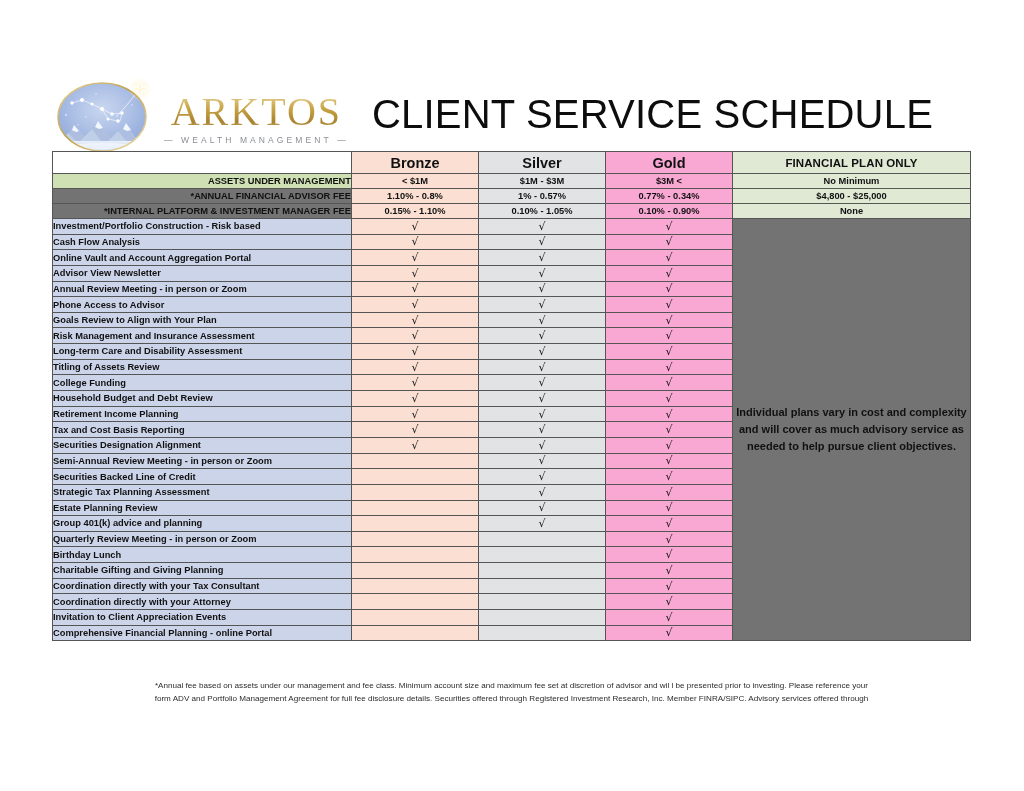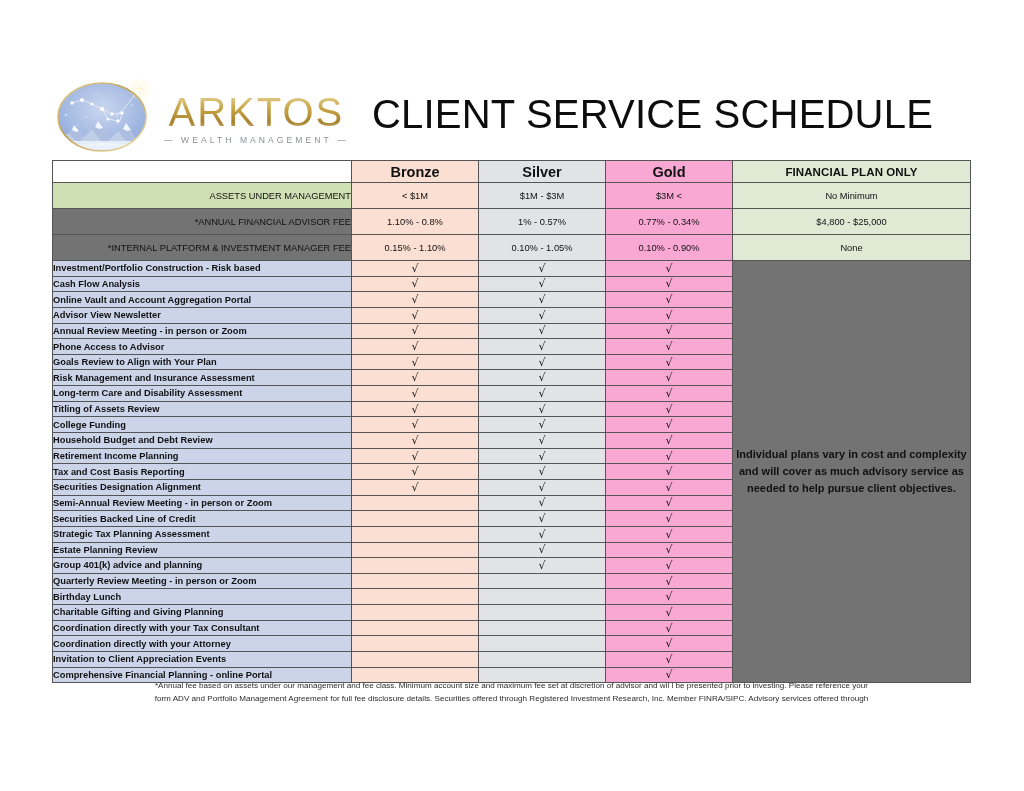--- a/index.html
+++ b/index.html
@@ -27,21 +27,21 @@
     display: flex; align-items: center; gap: 8px;
     flex: 0 0 auto;
   }
   #logo-mark { width: 104px; height: 78px; flex: 0 0 auto; }
   #logo-words {
     display: flex; flex-direction: column;
     align-items: center; justify-content: center;
     padding-top: 4px;
   }
   #logo-wordmark {
-    font-family: Liberation Sans, sans-serif;
+    font-family: Liberation Serif, serif;
     font-size: 40px; letter-spacing: 2px; line-height: 1;
     background: linear-gradient(180deg,#e9d9a4 0%, #c9a646 40%, #a8832f 75%, #d8c083 100%);
     -webkit-background-clip: text; background-clip: text;
     color: #b9933c;
     -webkit-text-fill-color: transparent;
     font-weight: 400;
   }
   #logo-tagline {
     font-size: 8.5px; letter-spacing: 3.1px;
     color: #8b8e93; margin-top: 3px; white-space: nowrap;
@@ -53,21 +53,21 @@
     font-weight: 400;
     letter-spacing: 0.2px;
     color: #0d0d0d;
     padding-right: 18px;
     padding-bottom: 4px;
   }
 
   
   #schedule {
     position: absolute;
-    left: 52px; top: 160px;
+    left: 52px; top: 151px;
     width: 919px;
     border-collapse: collapse;
     table-layout: fixed;
     font-size: 9.3px;
   }
   #schedule td, #schedule th {
     border: 1px solid #555;
     padding: 0;
     vertical-align: middle;
   }
@@ -86,21 +86,21 @@
   }
   tr.tier-head td.blank {
     border: none; background: #ffffff;
   }
   tr.tier-head td.plan-head {
     font-size: 11.5px;
     letter-spacing: 0.1px;
   }
 
   
-  tr.fee-row td { height: 26px; font-weight: normal; font-size: 9.3px; }
+  tr.fee-row td { height: 15px; font-weight: bold; font-size: 9.3px; }
   td.fee-label {
     text-align: right; padding-right: 4px;
     background: #cfe0b4;
   }
   td.fee-label.light { background: #737373; text-align: right; }
   td.fee-val { text-align: center; }
 
   
   tr.svc-row td { height: 15.65px; }
   td.svc-label {

